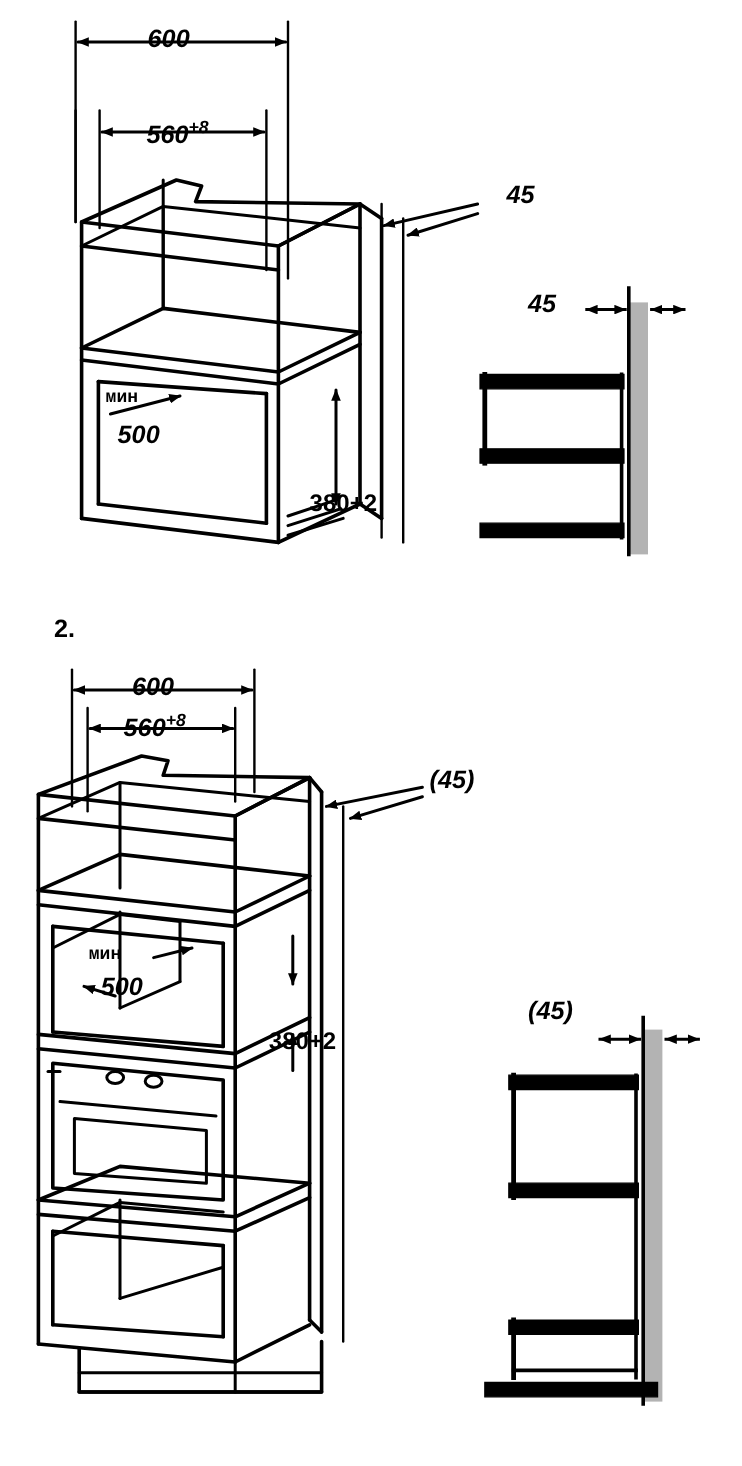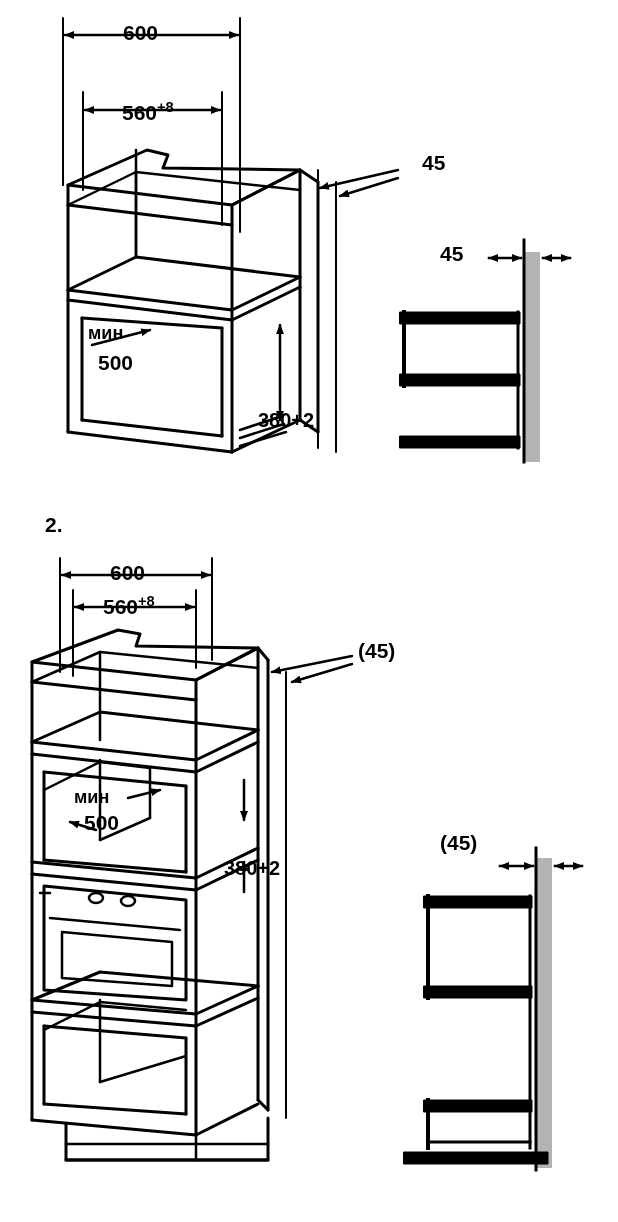--- a/index.html
+++ b/index.html
@@ -31,23 +31,23 @@
     font-weight: bold;
     color: #000;
     white-space: nowrap;
     line-height: 1;
   }
   .lbl sup {
     font-size: 0.7em;
     vertical-align: super;
     font-weight: bold;
   }
-  .dim-big { font-size: 21px; }
+  .dim-big { font-size: 21px; font-style: italic; }
   .dim-med { font-size: 20px; margin-top: 28px; }
-  .dim-small { font-size: 18px; }
+  .dim-small { font-size: 15px; font-family: Liberation Mono, monospace; }
   .sec-num { font-size: 21px; }
 </style>
 </head>
 <body>
 
 <div id="stage">
 
   <svg class="diagram" viewBox="0 0 618 1222">
     <defs>
       <marker id="arrR" markerWidth="10" markerHeight="8" refX="9" refY="4" orient="auto" markerUnits="userSpaceOnUse">

